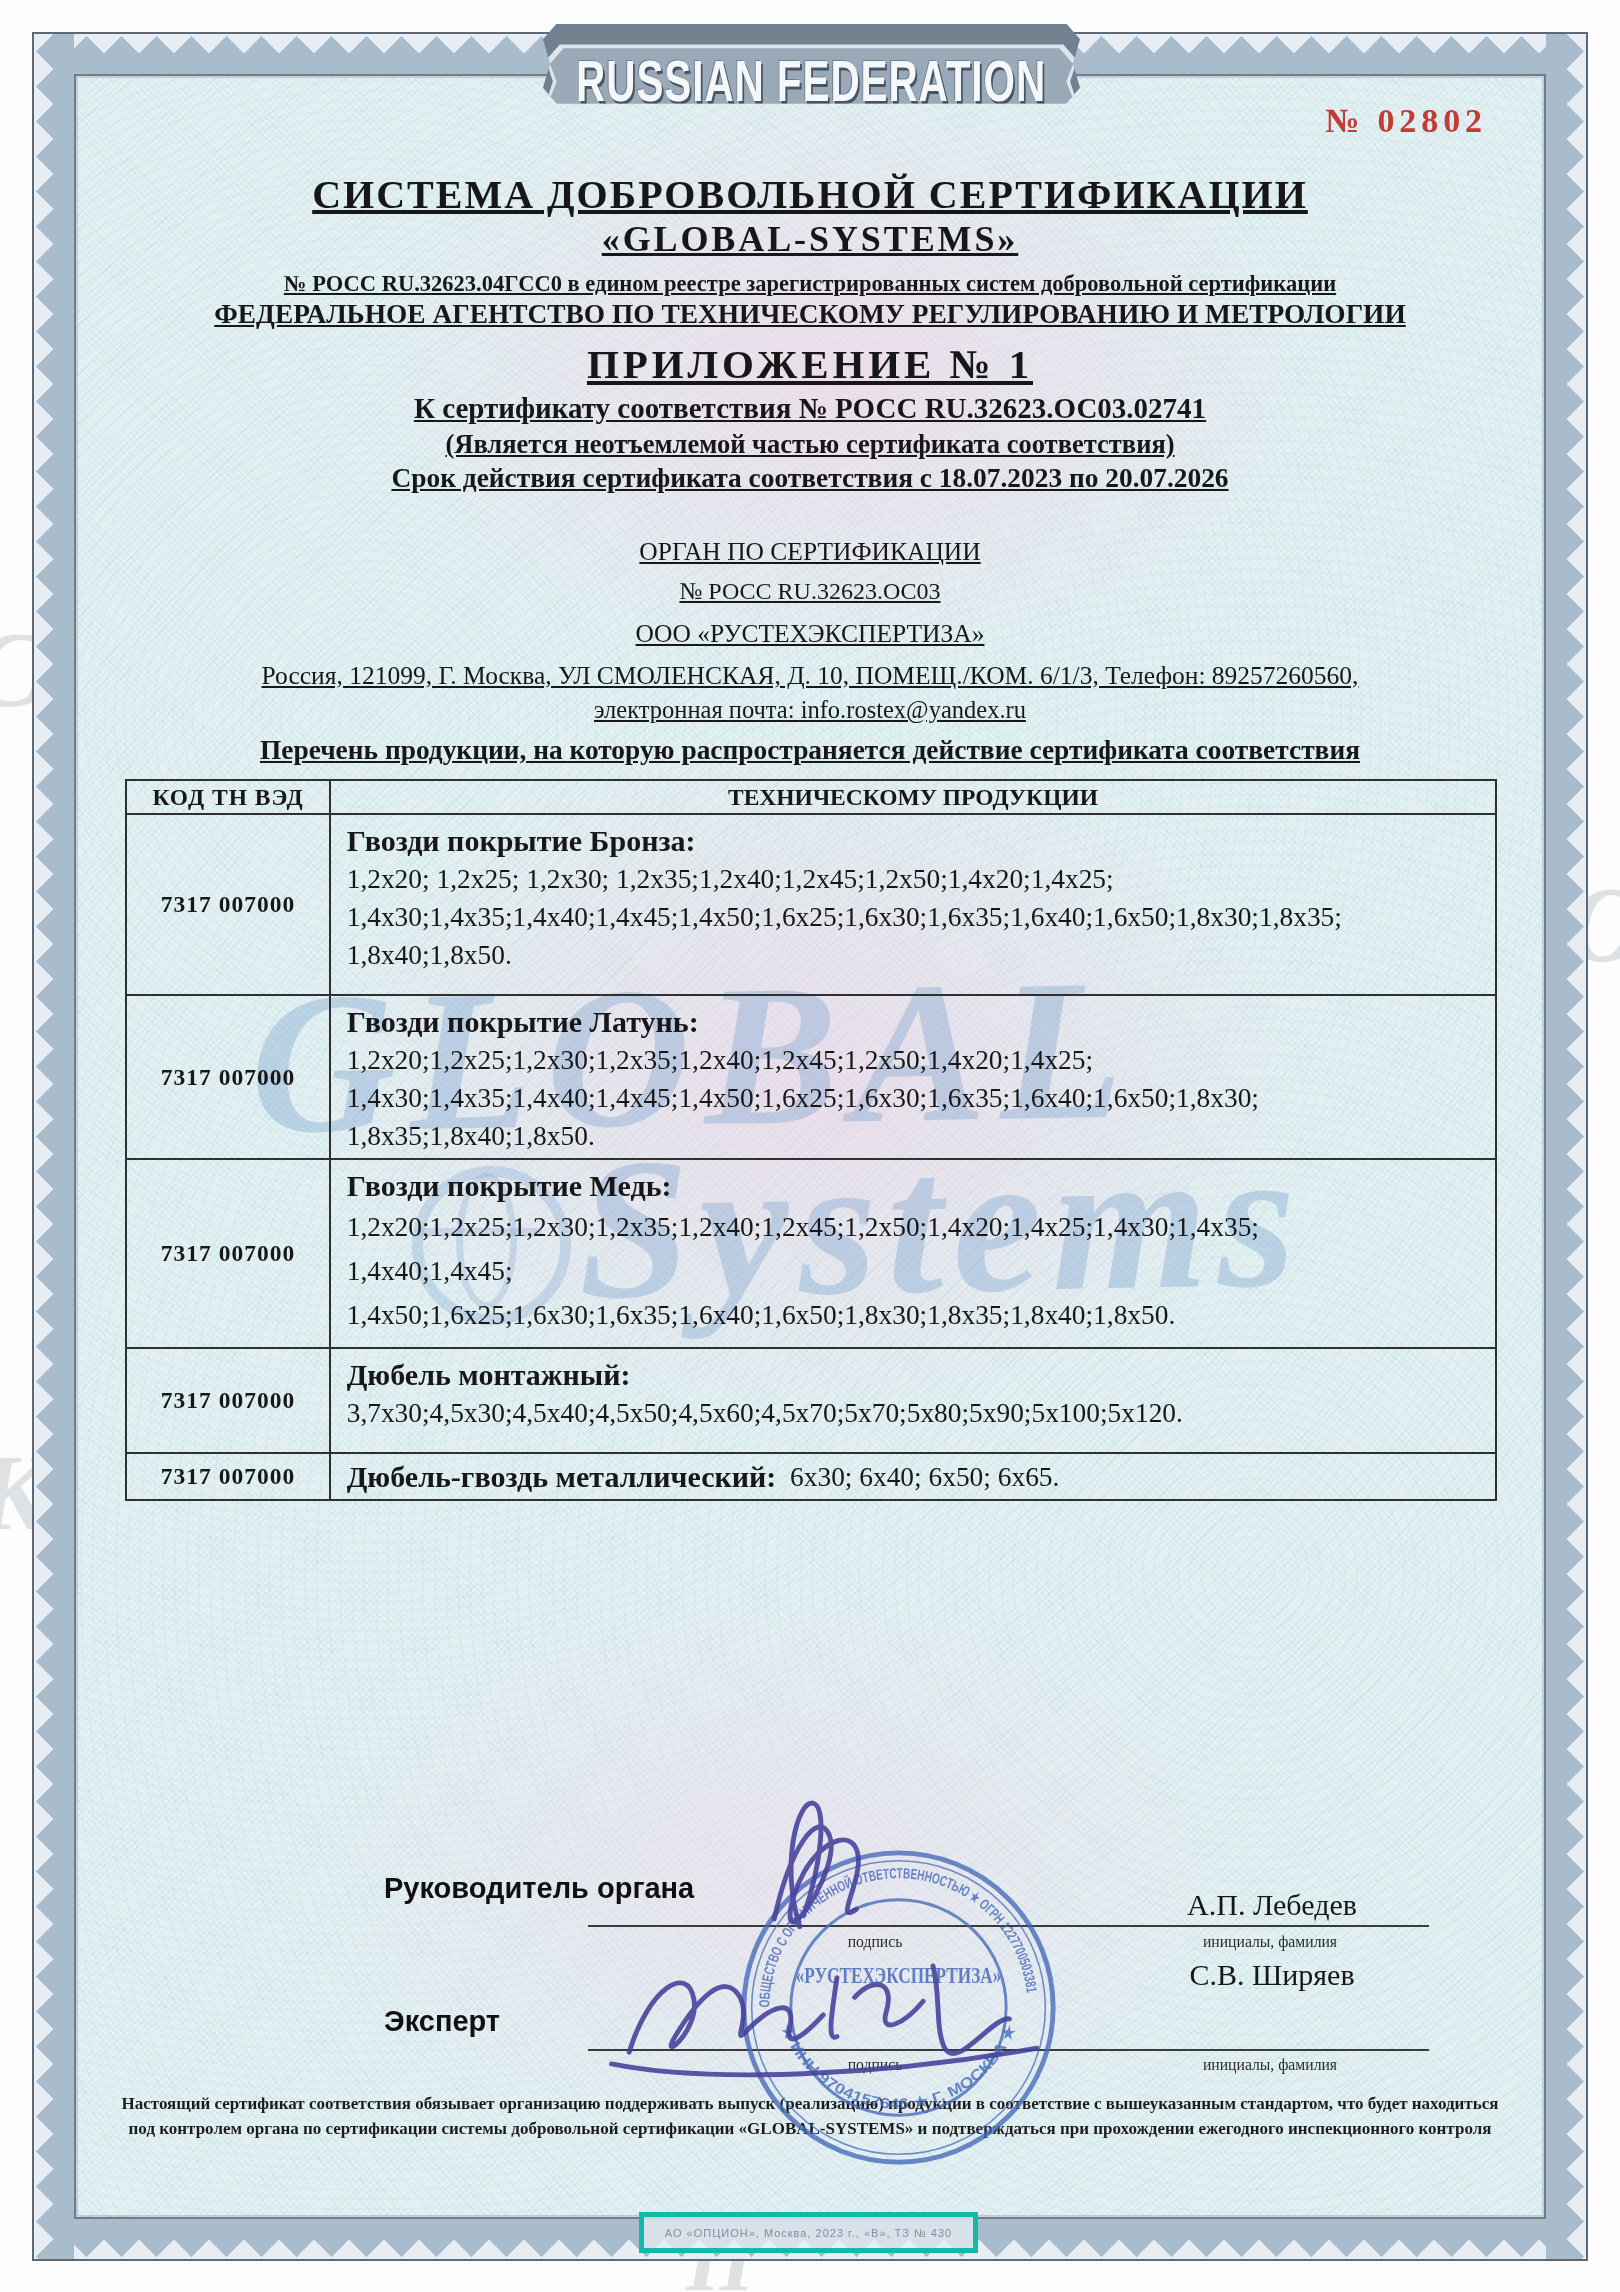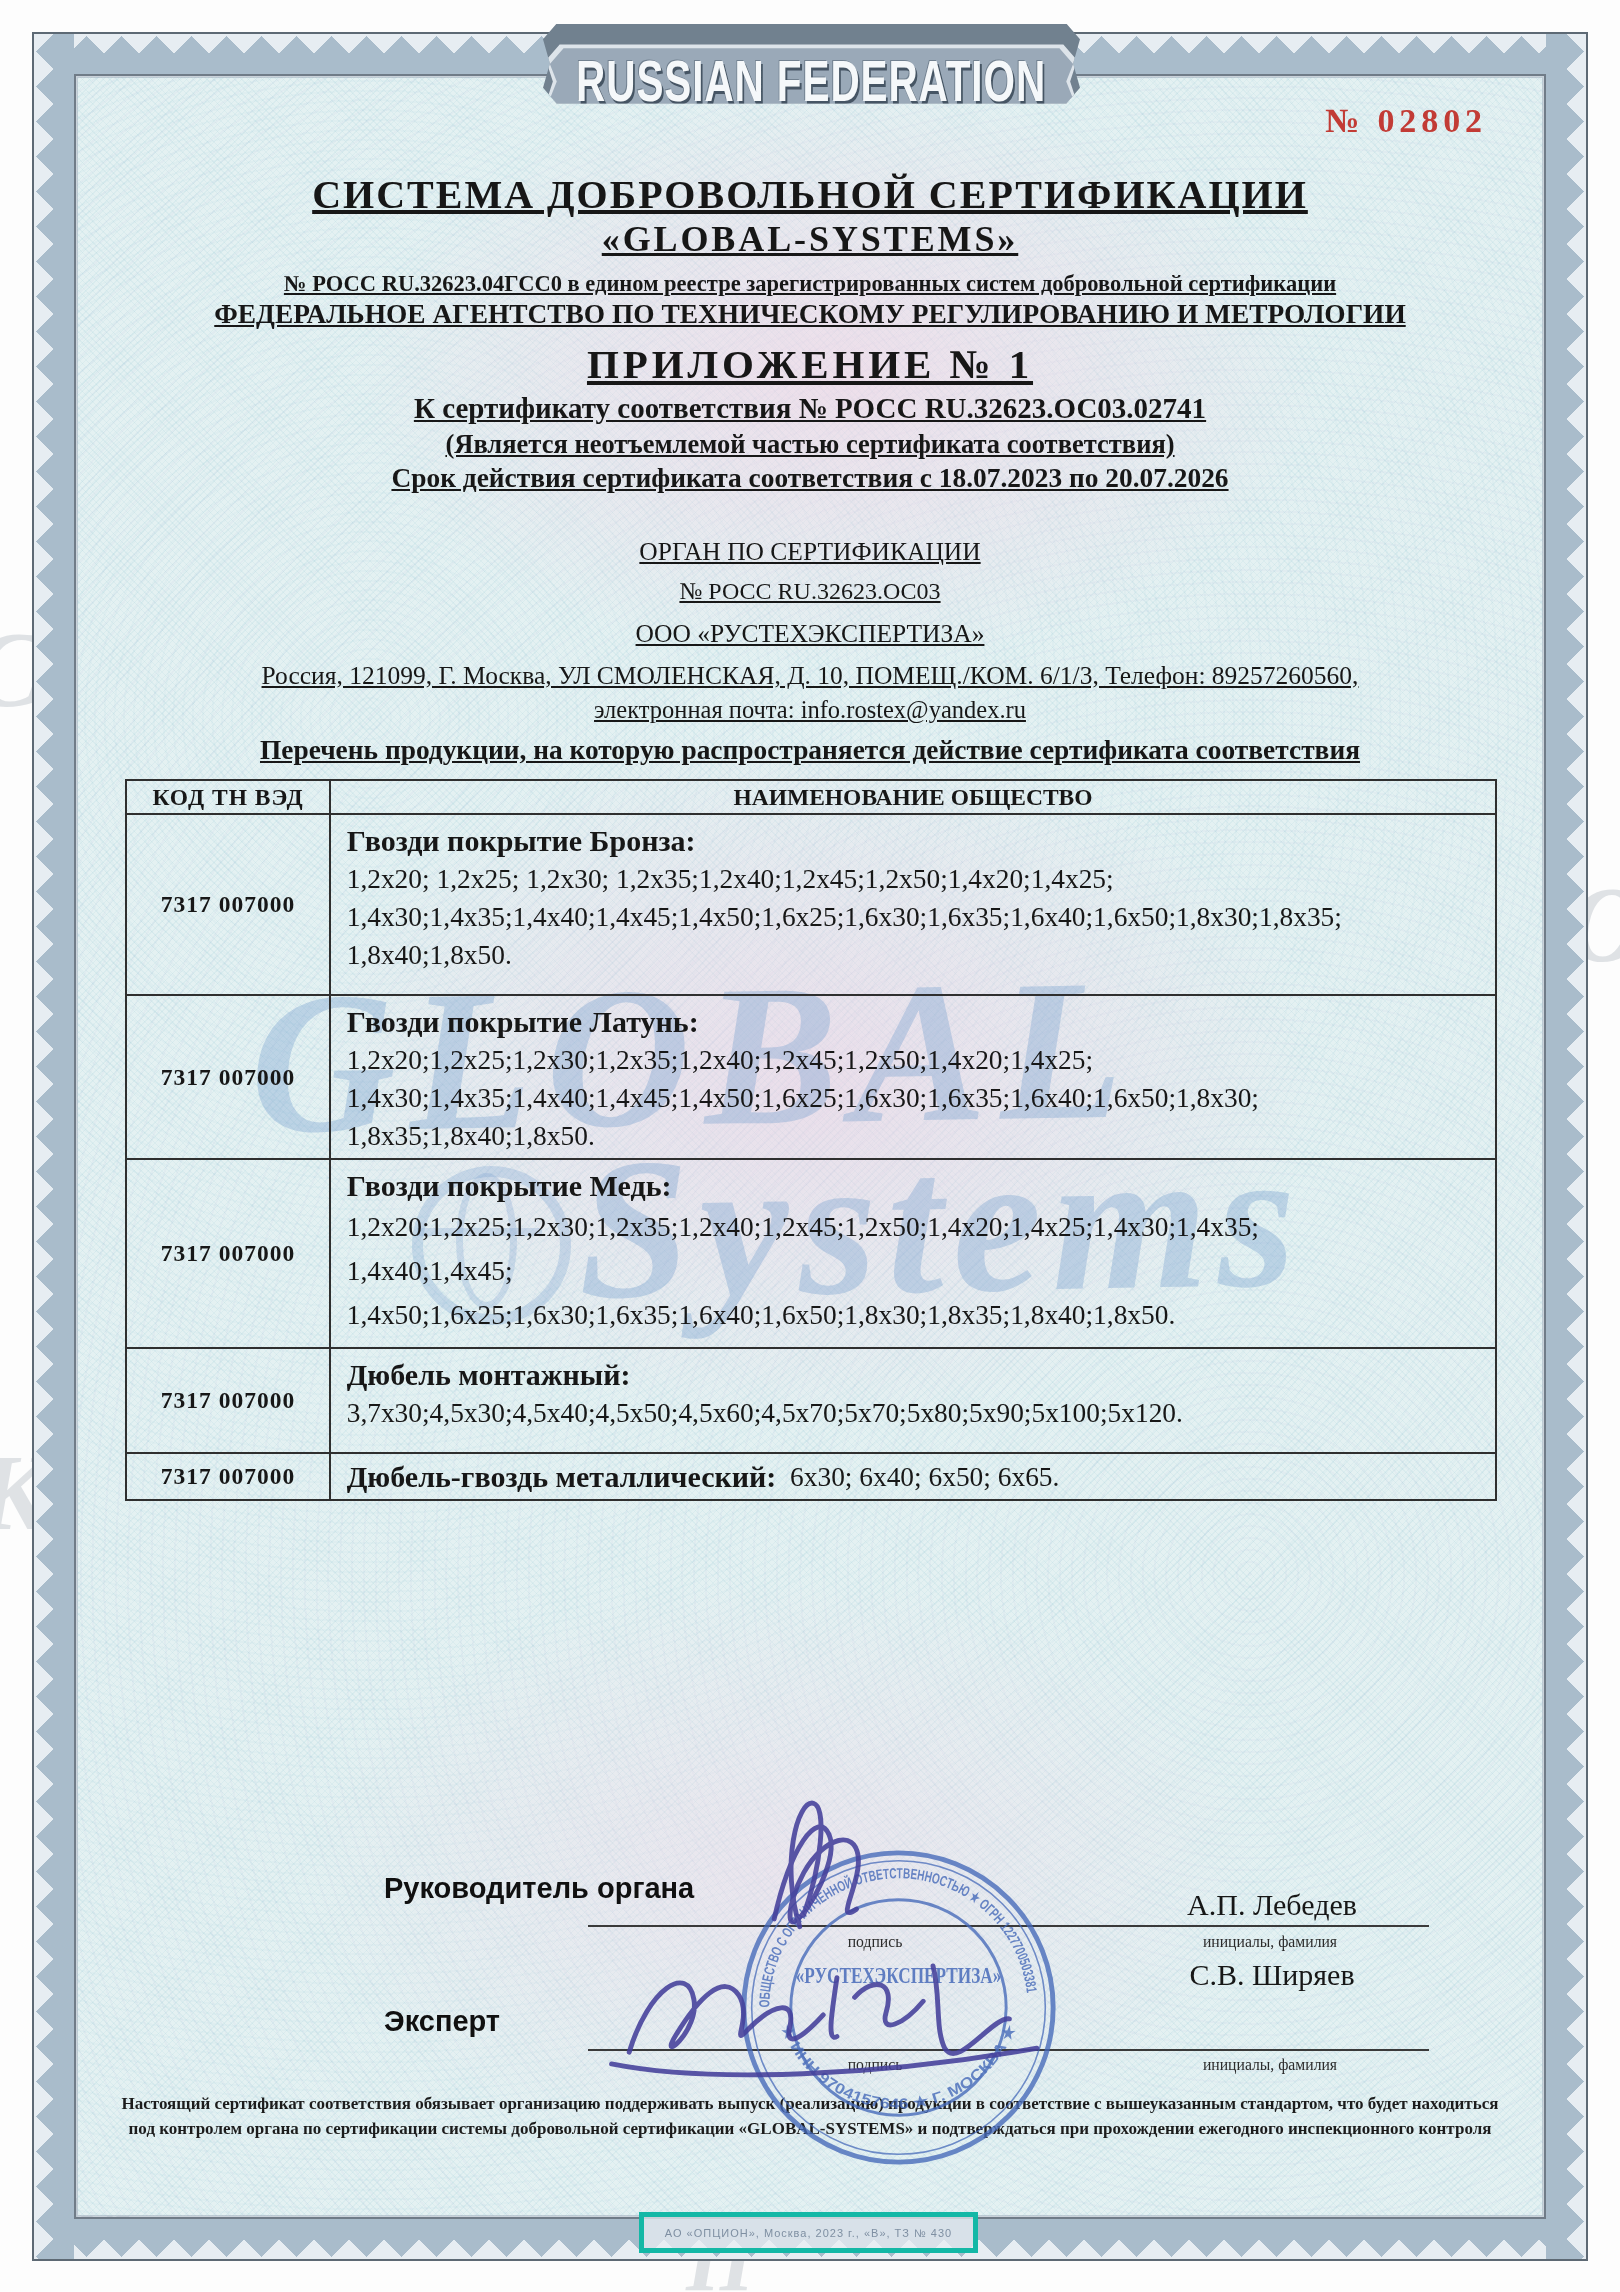--- a/index.html
+++ b/index.html
@@ -153,21 +153,21 @@
   <div class="t" style="top:578px;font-size:24px;">№ РОСС RU.32623.ОС03</div>
   <div class="t" style="top:619px;font-size:25.5px;">ООО «РУСТЕХЭКСПЕРТИЗА»</div>
   <div class="t" style="top:661px;font-size:25.5px;">Россия, 121099, Г. Москва, УЛ СМОЛЕНСКАЯ, Д. 10, ПОМЕЩ./КОМ. 6/1/3, Телефон: 89257260560,</div>
   <div class="t b" style="top:735px;font-size:27.4px;">Перечень продукции, на которую распространяется действие сертификата соответствия</div>
 
   <div class="t" style="top:696px;font-size:24.5px;">электронная почта: info.rostex@yandex.ru</div>
 
   <div class="tbl">
     <div class="trow thead">
       <div class="tcode">КОД ТН ВЭД</div>
-      <div class="tname">НАИМЕНОВАНИЕ ОБЩЕСТВО</div>
+      <div class="tname">ТЕХНИЧЕСКОМУ ПРОДУКЦИИ</div>
     </div>
     <div class="trow r1">
       <div class="tcode">7317 007000</div>
       <div class="tname">
         <div class="ttl">Гвозди покрытие Бронза:</div>
         <div class="szs">1,2x20; 1,2x25; 1,2x30; 1,2x35;1,2x40;1,2x45;1,2x50;1,4x20;1,4x25;
 1,4x30;1,4x35;1,4x40;1,4x45;1,4x50;1,6x25;1,6x30;1,6x35;1,6x40;1,6x50;1,8x30;1,8x35;
 1,8x40;1,8x50.</div>
       </div>
     </div>

